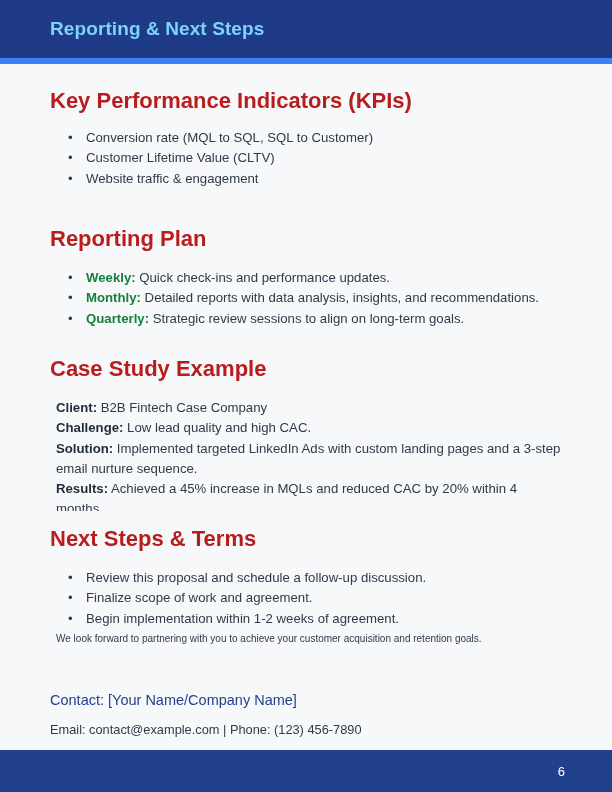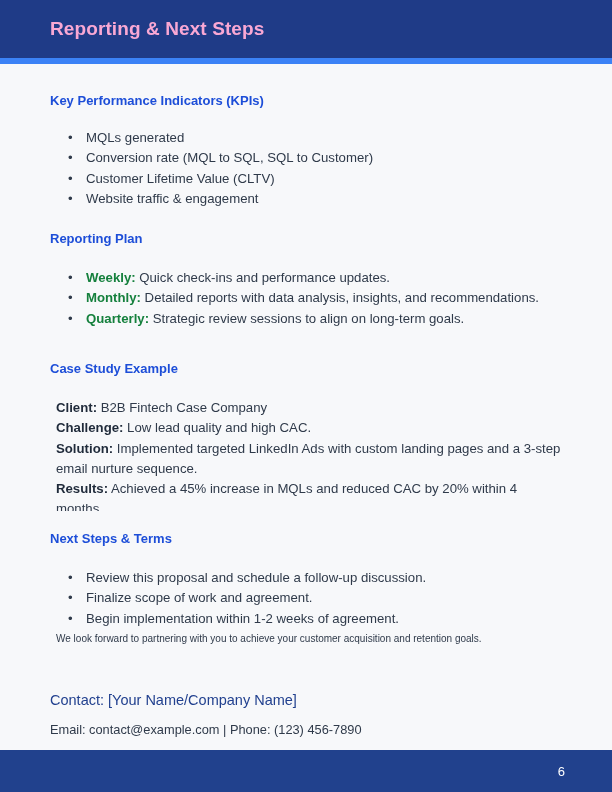--- a/index.html
+++ b/index.html
@@ -20,21 +20,21 @@
   .header-bar {
     position: absolute;
     top: 0; left: 0;
     width: 612px;
     height: 58px;
     background: #1f3b87;
     display: flex;
     align-items: center;
   }
   .header-title {
-    color: #f9a8d4;
+    color: #7dd3fc;
     font-size: 19px;
     font-weight: bold;
     letter-spacing: 0.1px;
     margin-left: 50px;
     text-align: center;
   }
   .header-accent {
     position: absolute;
     top: 58px; left: 0;
     width: 612px;
@@ -49,22 +49,22 @@
     width: 612px;
     height: 686px;
     background: #f7f8fa;
   }
 
   .section {
     padding: 0 50px;
   }
 
   h2.section-heading {
-    color: #1d4ed8;
-    font-size: 13px;
+    color: #b91c1c;
+    font-size: 22px;
     font-weight: bold;
     margin: 0;
     padding: 0;
     line-height: 22px;
   }
 
   ul.bullets {
     margin: 0;
     padding: 0 0 0 28px;
     list-style: none;
@@ -179,21 +179,20 @@
 </div>
 <div class="header-accent"></div>
 
 <div class="page-body">
 
   <div class="section kpi-head">
     <h2 class="section-heading">Key Performance Indicators (KPIs)</h2>
   </div>
   <div class="section kpi-list-wrap clip">
     <ul class="bullets">
-      <li>MQLs generated</li>
       <li>Conversion rate (MQL to SQL, SQL to Customer)</li>
       <li>Customer Lifetime Value (CLTV)</li>
       <li>Website traffic &amp; engagement</li>
     </ul>
   </div>
 
   <div class="section plan-head">
     <h2 class="section-heading">Reporting Plan</h2>
   </div>
   <div class="section plan-list-wrap clip">

